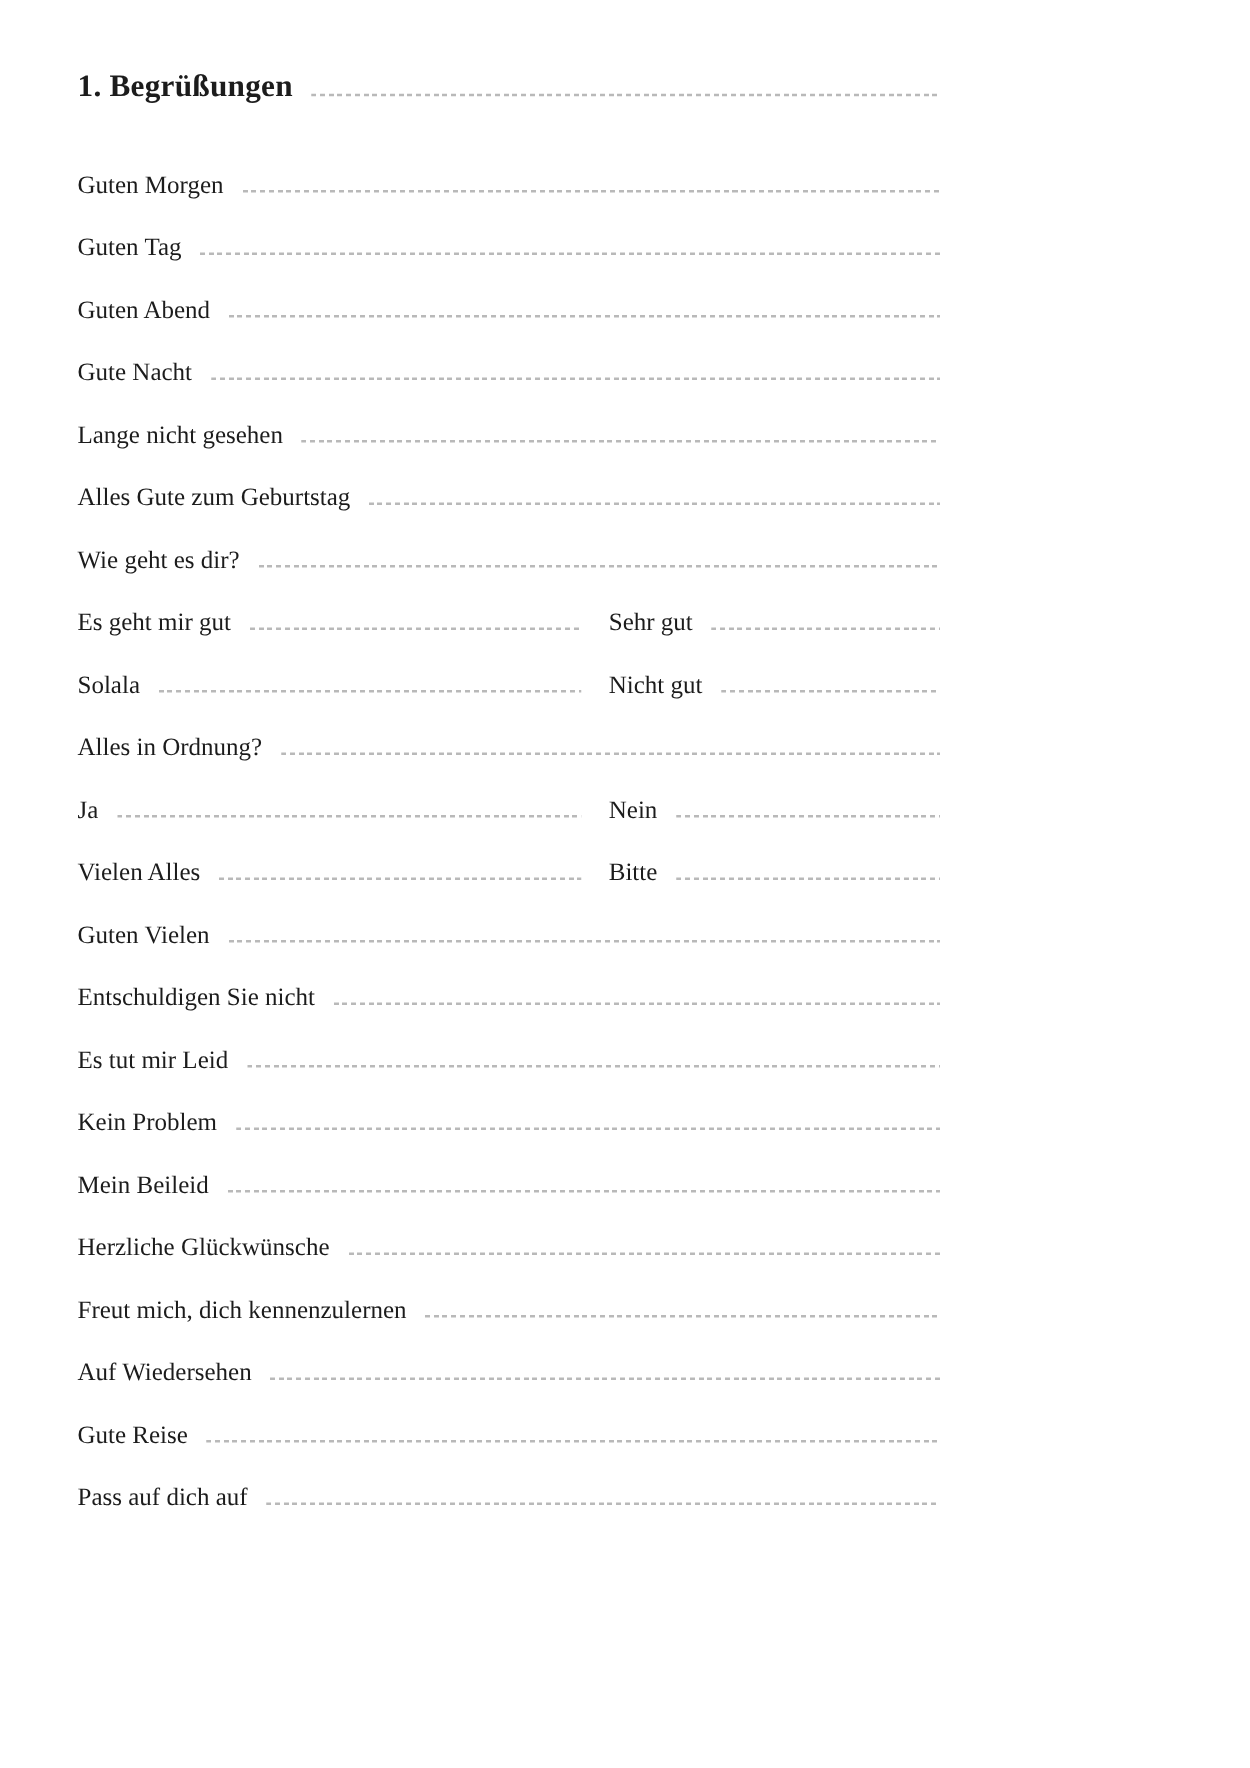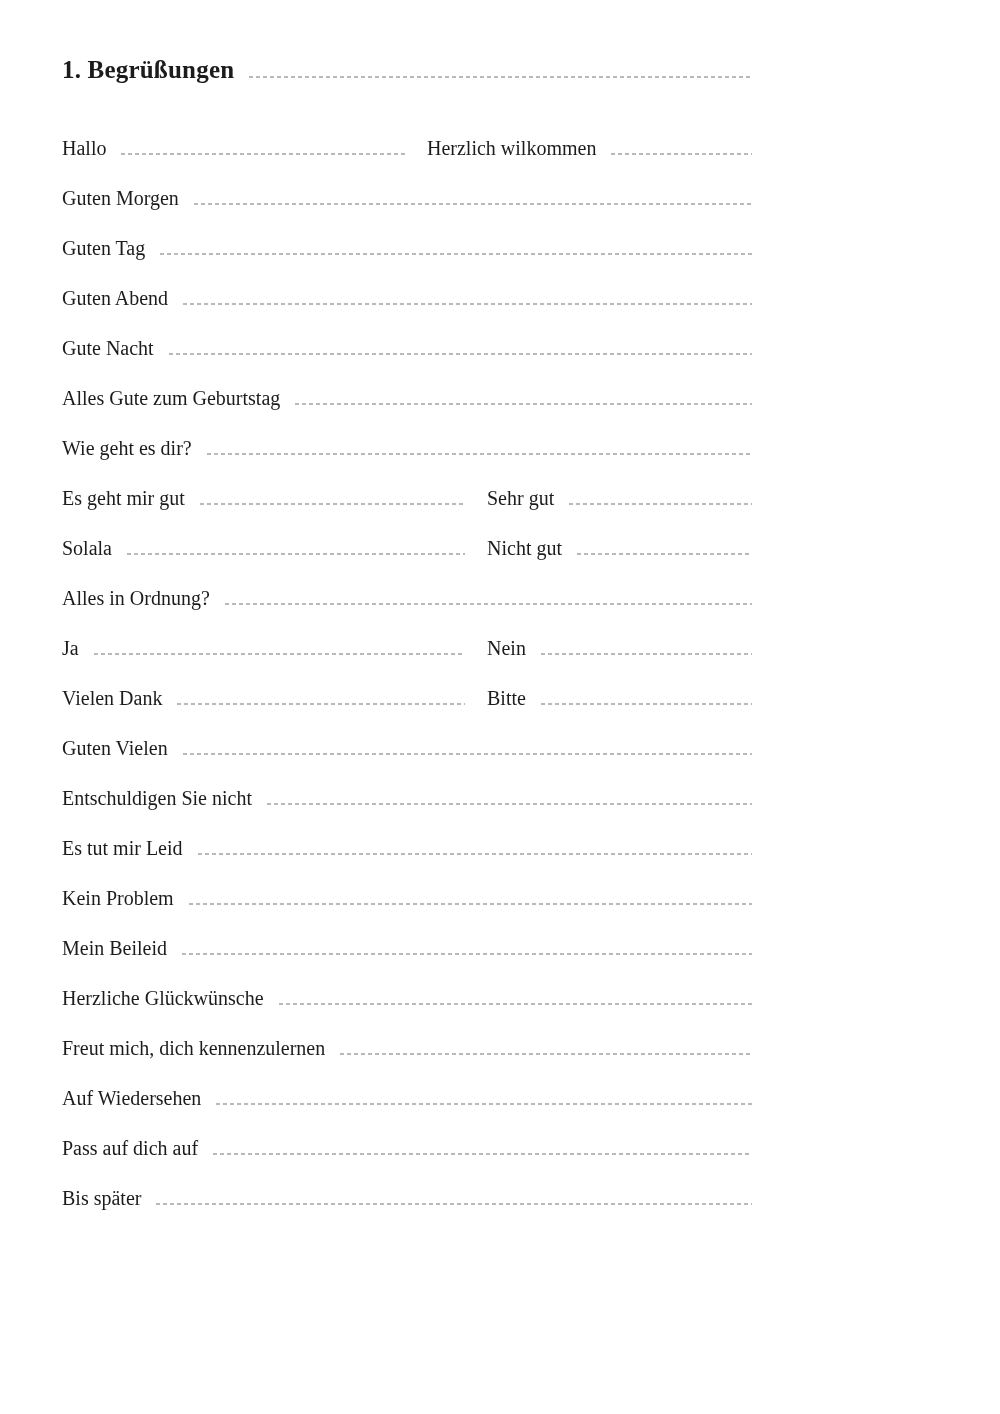--- a/index.html
+++ b/index.html
@@ -71,30 +71,20 @@
 
 <div class="page">
 
   <header class="title-row">
     <h1>1. Begrüßungen</h1>
     <span class="dots"></span>
   </header>
 
   <main>
 
-    <div class="row split-a">
-      <div class="cell left">
-        <span class="label">Hallo</span>
-        <span class="dots"></span>
-      </div>
-      <div class="cell right">
-        <span class="label">Herzlich wilkommen</span>
-        <span class="dots"></span>
-      </div>
-    </div>
 
     <div class="row">
       <div class="cell">
         <span class="label">Guten Morgen</span>
         <span class="dots"></span>
       </div>
     </div>
 
     <div class="row">
       <div class="cell">
@@ -110,20 +100,26 @@
       </div>
     </div>
 
     <div class="row">
       <div class="cell">
         <span class="label">Gute Nacht</span>
         <span class="dots"></span>
       </div>
     </div>
 
+    <div class="row">
+      <div class="cell">
+        <span class="label">Lange nicht gesehen</span>
+        <span class="dots"></span>
+      </div>
+    </div>
 
     <div class="row">
       <div class="cell">
         <span class="label">Alles Gute zum Geburtstag</span>
         <span class="dots"></span>
       </div>
     </div>
 
     <div class="row">
       <div class="cell">
@@ -167,21 +163,21 @@
         <span class="dots"></span>
       </div>
       <div class="cell right">
         <span class="label">Nein</span>
         <span class="dots"></span>
       </div>
     </div>
 
     <div class="row split-b">
       <div class="cell left">
-        <span class="label">Vielen Dank</span>
+        <span class="label">Vielen Alles</span>
         <span class="dots"></span>
       </div>
       <div class="cell right">
         <span class="label">Bitte</span>
         <span class="dots"></span>
       </div>
     </div>
 
     <div class="row">
       <div class="cell">
@@ -232,29 +228,29 @@
       </div>
     </div>
 
     <div class="row">
       <div class="cell">
         <span class="label">Auf Wiedersehen</span>
         <span class="dots"></span>
       </div>
     </div>
 
+    <div class="row">
+      <div class="cell">
+        <span class="label">Gute Reise</span>
+        <span class="dots"></span>
+      </div>
+    </div>
 
     <div class="row">
       <div class="cell">
         <span class="label">Pass auf dich auf</span>
         <span class="dots"></span>
       </div>
     </div>
 
-    <div class="row">
-      <div class="cell">
-        <span class="label">Bis später</span>
-        <span class="dots"></span>
-      </div>
-    </div>
 
   </main>
 </div>
 
 </body></html>

